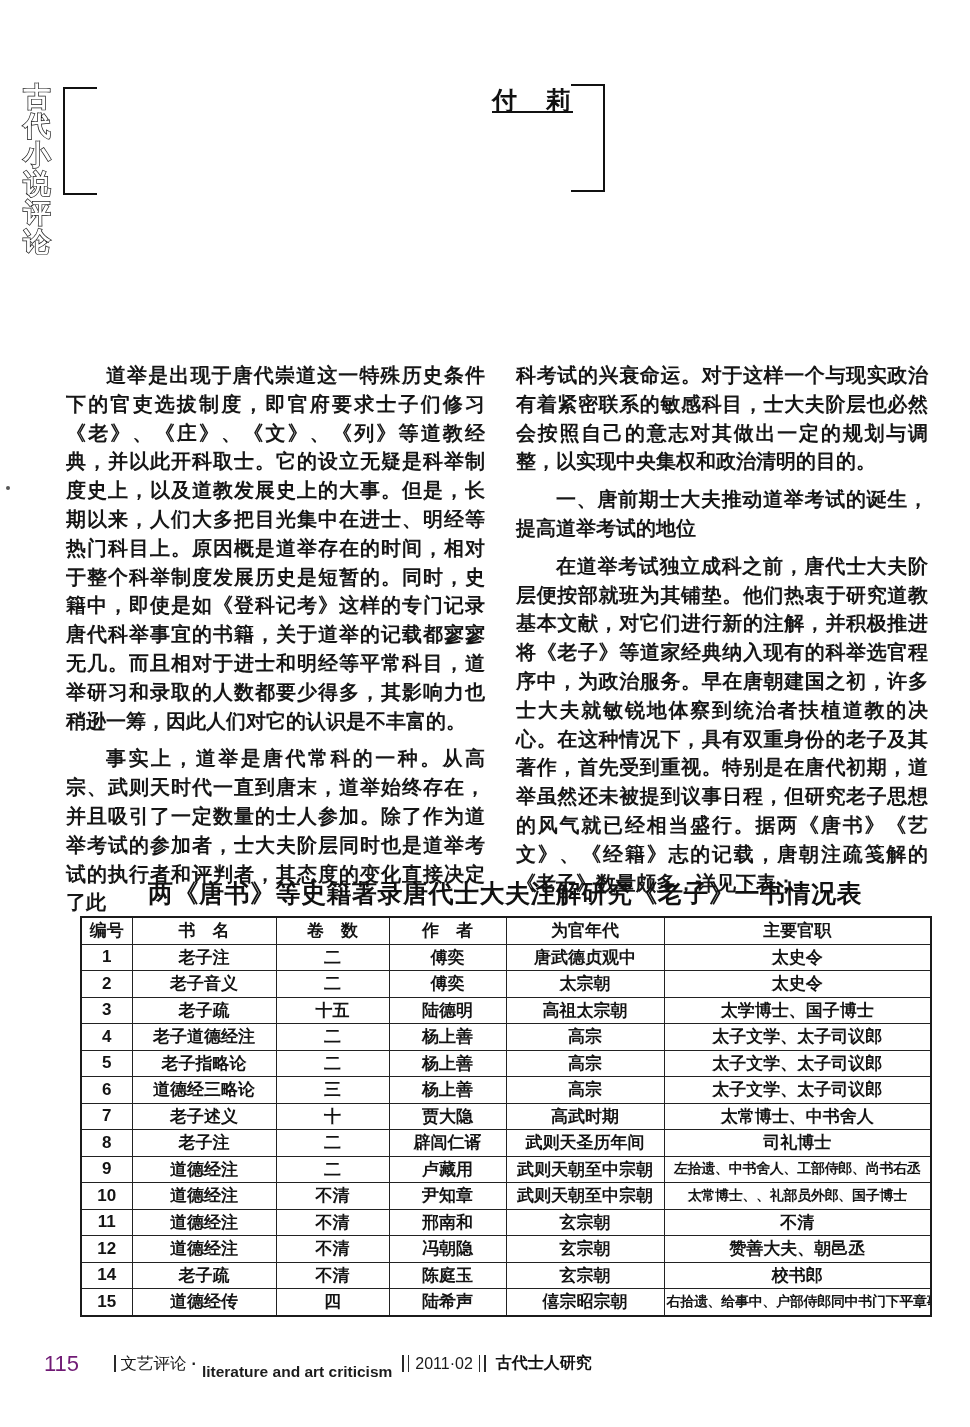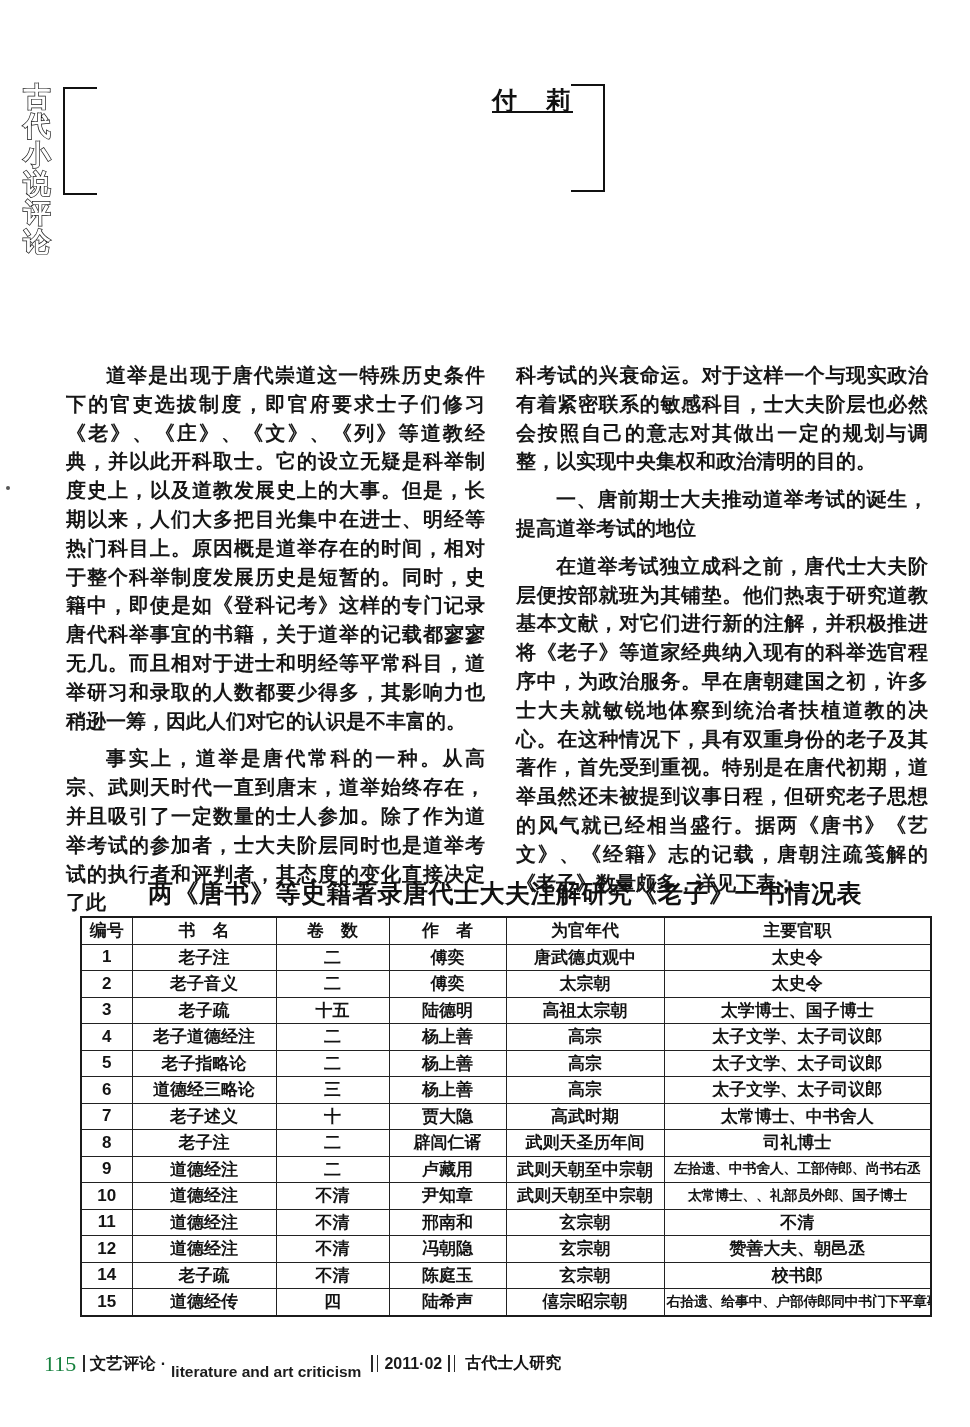--- a/index.html
+++ b/index.html
@@ -60,29 +60,29 @@
     font-size:17px;font-weight:700;color:#141414;
     height:25.5px;padding:0 2px;overflow:hidden;white-space:nowrap;
   }
   table.laozi td.fit{font-size:14px;letter-spacing:-0.3px;}
   
   .footer{
     position:absolute;left:44px;top:1346px;width:900px;
     display:flex;align-items:center;white-space:nowrap;
   }
   .page-number{
-    font-family:Liberation Serif, serif;
-    font-size:22px;color:#15803d;margin-right:2px;
+    font-family:Liberation Sans, sans-serif;
+    font-size:22px;color:#701a75;margin-right:30px;
   }
   .footer .bar{display:inline-block;width:1.5px;height:17px;background:#2a2a2a;margin:0 5px;}
   .footer .bar.tight{margin:0 2px;}
-  .journal-cn{font-size:16.5px;font-weight:700;color:#151515;}
+  .journal-cn{font-size:16.5px;font-weight:400;color:#151515;}
   .dot-sep{font-size:16px;font-weight:900;margin:0 5px;}
   .journal-en{font-size:15.5px;font-weight:600;color:#1c1c1c;margin-right:8px;margin-top:17px;}
-  .issue{font-size:16px;font-weight:700;margin:0 4px;}
+  .issue{font-size:16px;font-weight:400;margin:0 4px;}
   .section-name{font-size:16px;font-weight:800;margin-left:8px;color:#111;}
   .artifact-dot{
     position:absolute;left:6px;top:486px;width:4px;height:4px;background:#555;border-radius:50%;
   }
 </style>
 </head>
 <body>
 
 <div class="page">
 

